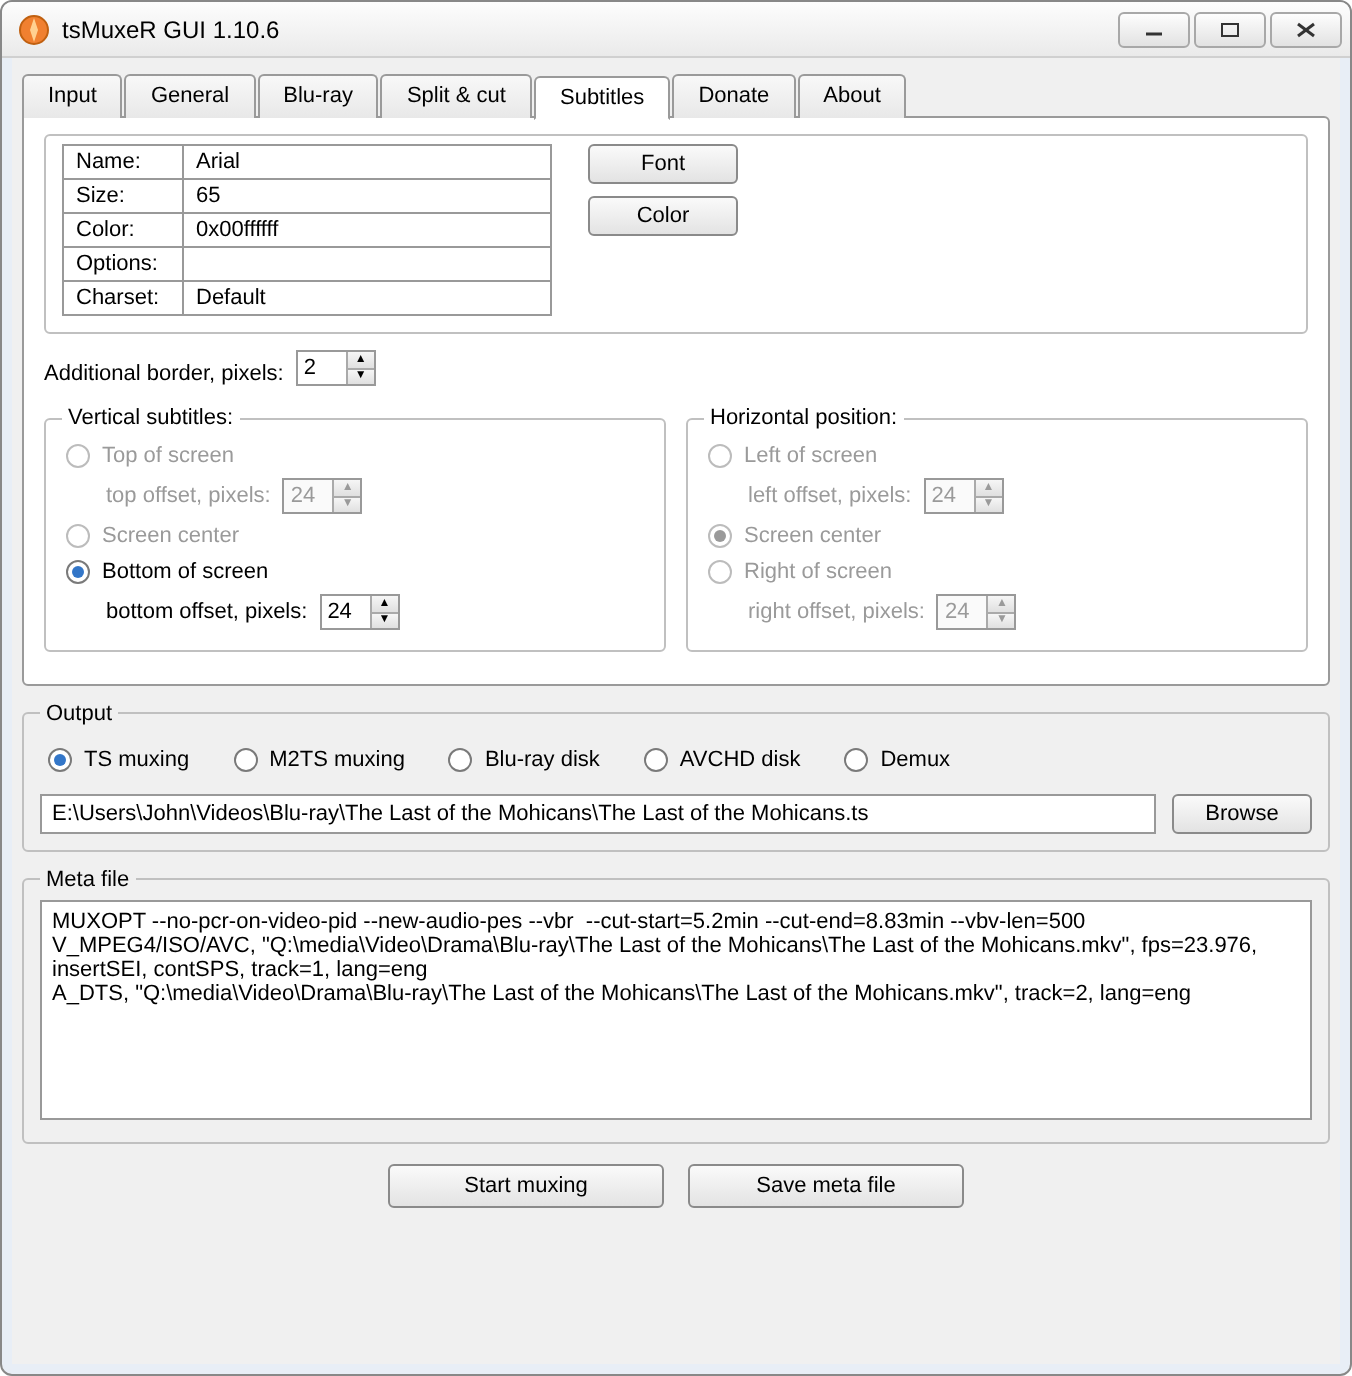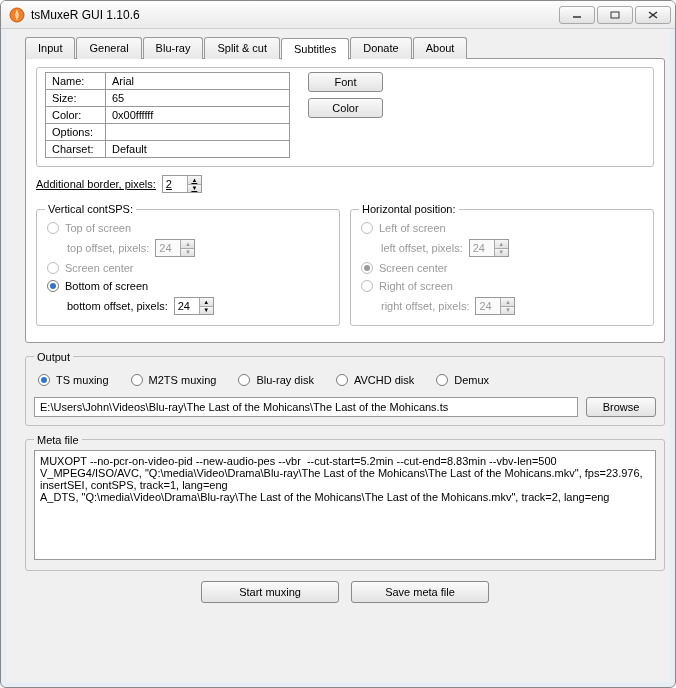--- a/index.html
+++ b/index.html
@@ -31,21 +31,21 @@
 .title-icon { width:16px; height:16px; margin-right:6px; }
 .title-text { flex:1; font-size:12px; }
 .win-btns { display:flex; gap:2px; }
 .win-btn {
   width:36px; height:18px;
   border:1px solid #a8a8a8; border-radius:3px;
   background:linear-gradient(#fdfdfd,#e2e2e2);
   display:flex; align-items:center; justify-content:center;
   font-size:10px; cursor:default;
 }
-.content { flex:1; padding:8px 10px 6px 24px; display:flex; flex-direction:column; }
+.content { flex:1; padding:8px 10px 6px 10px; display:flex; flex-direction:column; }
 .tabs { display:flex; position:relative; z-index:2; }
 .tab {
   padding:4px 12px;
   border:1px solid #9a9a9a;
   border-bottom:none;
   background:linear-gradient(#f8f8f8,#e8e8e8);
   margin-right:1px;
   border-radius:3px 3px 0 0;
   font-size:11px;
   cursor:default;
@@ -79,21 +79,21 @@
   background:#fff;
 }
 .font-table td.k { width:60px; }
 .btn-col { display:flex; flex-direction:column; gap:6px; margin-left:8px;align-items:center; }
 .btn {
   border:1px solid #8a8a8a; border-radius:3px;
   background:linear-gradient(#fafafa,#e3e3e3);
   padding:3px 0; width:75px; text-align:center;
   font-size:11px; cursor:default;
 }
-.line { display:flex; align-items:center; gap:6px; margin-top:6px;text-decoration:underline; }
+.line { display:flex; align-items:flex-end; gap:6px; margin-top:6px; }
 .spin {
   display:inline-flex; align-items:stretch;
   border:1px solid #999; height:18px; background:#fff;
 }
 .spin input {
   width:24px; border:none; font-size:11px; padding:0 3px; text-align:left;
 }
 .spin .sbtns { display:flex; flex-direction:column; width:14px; }
 .spin .sb {
   flex:1; border-left:1px solid #aaa;
@@ -218,21 +218,21 @@
           <input value="2" style="">
           <div class="sbtns">
               <div class="sb">▲</div>
               <div class="sb">▼</div>
             </div>
         </div>
       </div>
 
       <div class="pos-row" style="margin-top:10px;">
         <fieldset>
-          <legend>Vertical contSPS:</legend>
+          <legend>Vertical subtitles:</legend>
           <div class="radio-row dis">
               <span class="radio dis"></span>
               <span>Top of screen</span>
             </div>
           <div class="offset-row dis">
             <span>top offset, pixels:</span>
             <div class="spin dis">
                 <input disabled="" value="24" style="">
                 <div class="sbtns">
                   <div class="sb">▲</div>

